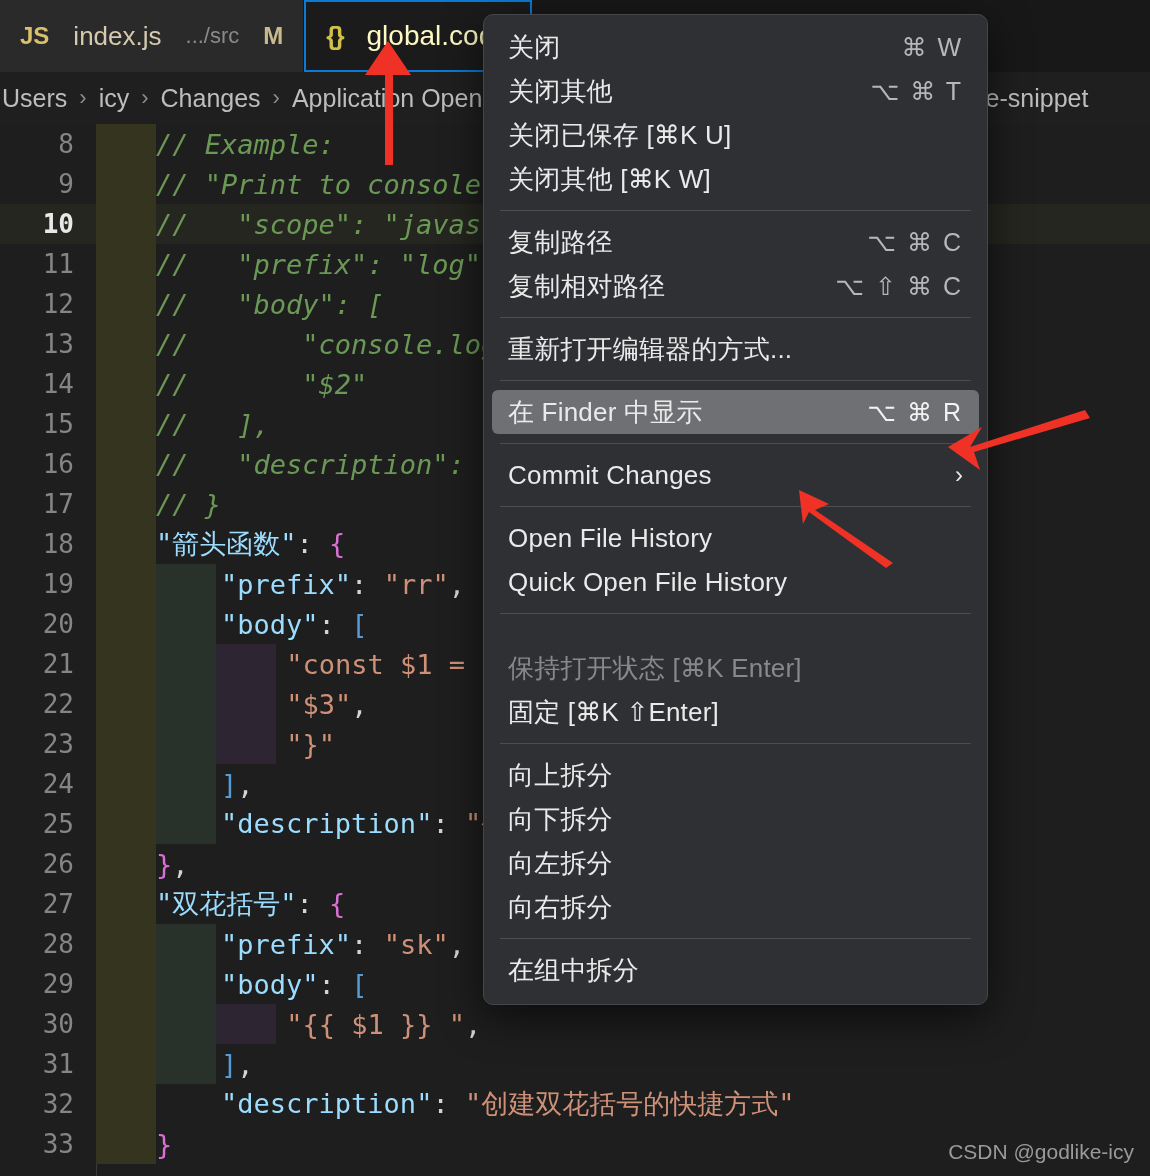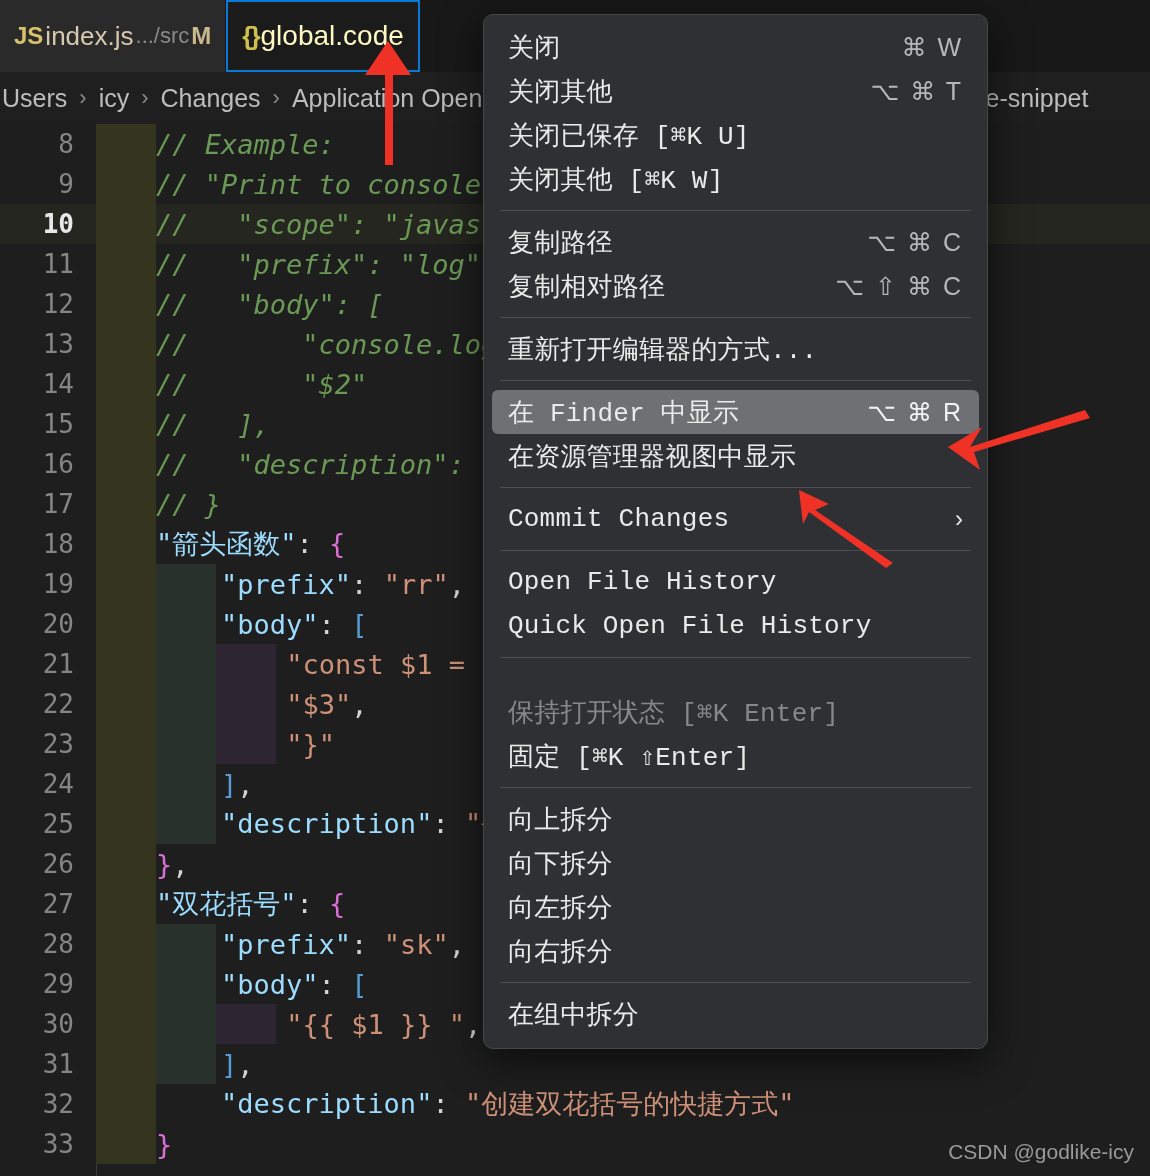--- a/index.html
+++ b/index.html
@@ -10,22 +10,22 @@
     overflow: hidden;
   }
   #root { position: relative; width: 1150px; height: 1176px; background: #1e1e1e; }
 
   
   .tabbar {
     position: absolute; left: 0; top: 0; width: 1150px; height: 72px;
     background: #181818; display: flex; align-items: stretch;
   }
   .tab {
-    display: flex; align-items: center; gap: 2px;
-    padding: 0 14px; height: 72px; position: relative;
+    display: flex; align-items: center; gap: 24px;
+    padding: 0 20px; height: 72px; position: relative;
     font-size: 26px; white-space: nowrap;
   }
   .tab.inactive { background: #2a2a2a; color: #cfc6b3; }
   .tab.inactive .tabname { color: #d6c9ae; }
   .tab.active {
     background: #1b1b1b; border: 2px solid #0b7ad6; border-bottom: 2px solid #0b7ad6;
     color: #ffffff; margin-left: 1px;
   }
   .tab-icon-js { color: #d8c16a; font-size: 24px; font-weight: 700; }
   .tab-icon-json { color: #cfc14a; font-size: 26px; font-weight: 600; letter-spacing: -2px; }
@@ -86,21 +86,21 @@
     padding: 10px 0 12px 0; z-index: 50;
     border: 1px solid #454649;
   }
   .mi {
     position: relative; display: flex; align-items: center; justify-content: space-between;
     height: 44px; margin: 0 8px; padding: 0 16px; border-radius: 6px;
     color: #eaeaea; font-size: 26px; white-space: nowrap;
   }
   .mi.sel { background: #6e7073; }
   .mi.disabled { color: #87888c; margin-top: 32px; }
-  .mi .label { letter-spacing: .2px; font-family: Liberation Mono, monospace; }
+  .mi .label { letter-spacing: .2px; }
   .mi .accel { color: #b6b7ba; font-size: 25px; letter-spacing: 2px; }
   .mi.sel .accel { color: #f2f2f2; }
   .mi .submenu-arrow { color: #e6e6e6; font-size: 24px; }
   .msep { height: 1px; background: #4c4d50; margin: 9px 16px; }
 
   
   .arrow { position: absolute; z-index: 60; pointer-events: none; }
 
   
   .watermark {
@@ -195,23 +195,20 @@
       </div>
       <div class="msep"></div>
       <div class="mi">
         <span class="label">重新打开编辑器的方式...</span>
       </div>
       <div class="msep"></div>
       <div class="mi sel">
         <span class="label">在 Finder 中显示</span>
         <span class="accel">⌥ ⌘ R</span>
       </div>
-      <div class="mi">
-        <span class="label">在资源管理器视图中显示</span>
-      </div>
       <div class="msep"></div>
       <div class="mi">
         <span class="label">Commit Changes</span>
         <span class="submenu-arrow">›</span>
       </div>
       <div class="msep"></div>
       <div class="mi">
         <span class="label">Open File History</span>
       </div>
       <div class="mi">

